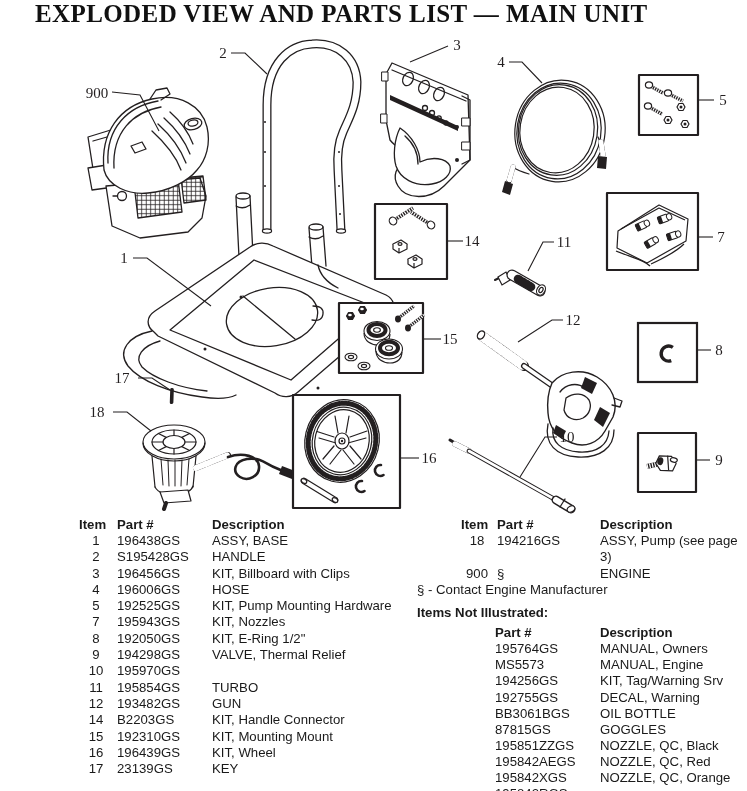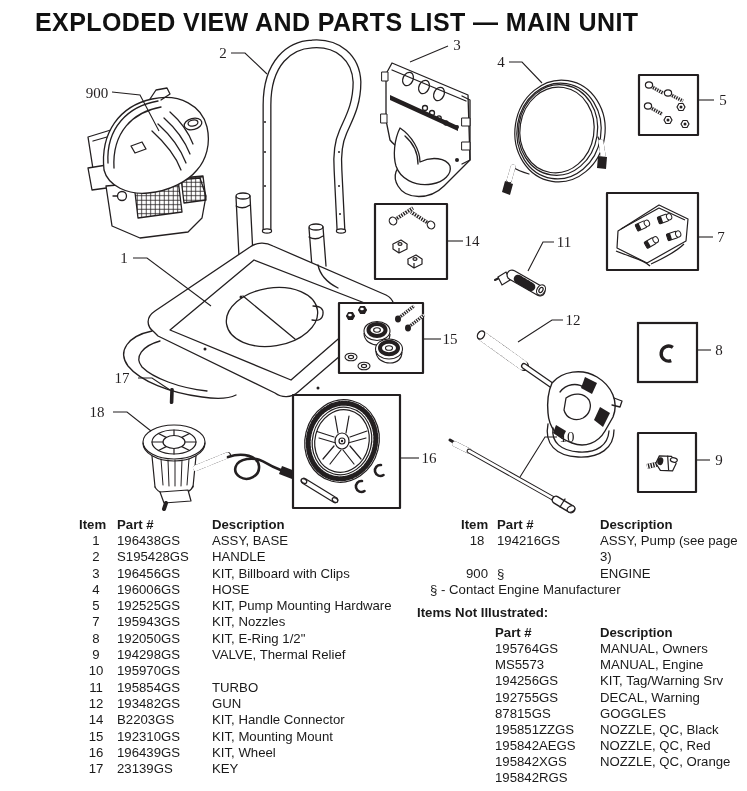--- a/index.html
+++ b/index.html
@@ -1,32 +1,32 @@
 <!DOCTYPE html>
 <html><head>
 <meta charset="utf-8">
 <style>
   html,body{margin:0;padding:0;background:#fff;}
   .page{position:relative;width:747px;height:791px;background:#fff;overflow:hidden;
         font-family:"Liberation Sans",sans-serif;color:#1a1a1a;}
-  .title{position:absolute;left:35px;top:8px;font-size:25px;font-weight:bold;
-         letter-spacing:.4px;color:#111;white-space:nowrap;}
+  .title{position:absolute;left:35px;top:0;font-size:25px;font-weight:bold;
+         letter-spacing:.4px;color:#111;white-space:nowrap;font-family:Liberation Serif, serif;}
   svg.diagram{position:absolute;left:0;top:0;}
   .ptable{position:absolute;font-size:13.2px;line-height:16.3px;}
   .ptable-left{left:35px;top:516px;width:375px;}
   .ptable-right{left:417px;top:516px;width:328px;}
   .trow{display:flex;margin-left:40px;}
   .thead{font-weight:bold;height:17px;line-height:17px;}
   .ptable-left .c-item{width:42px;flex:none;text-align:center;}
   .ptable-left .c-part{width:95px;flex:none;}
   .ptable-right .c-item{width:40px;flex:none;text-align:center;}
   .ptable-right .c-part{width:103px;flex:none;}
   .c-desc{flex:1;}
   .th-item{text-align:left !important;padding-left:4px;box-sizing:border-box;}
-  .footnote{line-height:16.3px;margin-left:13px;}
+  .footnote{line-height:16.3px;}
   .ni-heading{font-weight:bold;margin-top:6px;line-height:17px;}
   .ni-head{font-weight:bold;margin-top:4px;line-height:17px;}
   .ni .trow{line-height:16.1px;}
   .c-ind{width:38px;flex:none;}
   .ni .c-part{width:105px;flex:none;}
 </style>
 </head>
 <body>
 
 <div class="page">
@@ -517,20 +517,25 @@
             <span class="c-part">194256GS</span>
             <span class="c-desc">KIT, Tag/Warning Srv</span>
           </div>
 
           <div class="trow">
             <span class="c-ind"></span>
             <span class="c-part">192755GS</span>
             <span class="c-desc">DECAL, Warning</span>
           </div>
 
+          <div class="trow">
+            <span class="c-ind"></span>
+            <span class="c-part">BB3061BGS</span>
+            <span class="c-desc">OIL BOTTLE</span>
+          </div>
 
           <div class="trow">
             <span class="c-ind"></span>
             <span class="c-part">87815GS</span>
             <span class="c-desc">GOGGLES</span>
           </div>
 
           <div class="trow">
             <span class="c-ind"></span>
             <span class="c-part">195851ZZGS</span>

